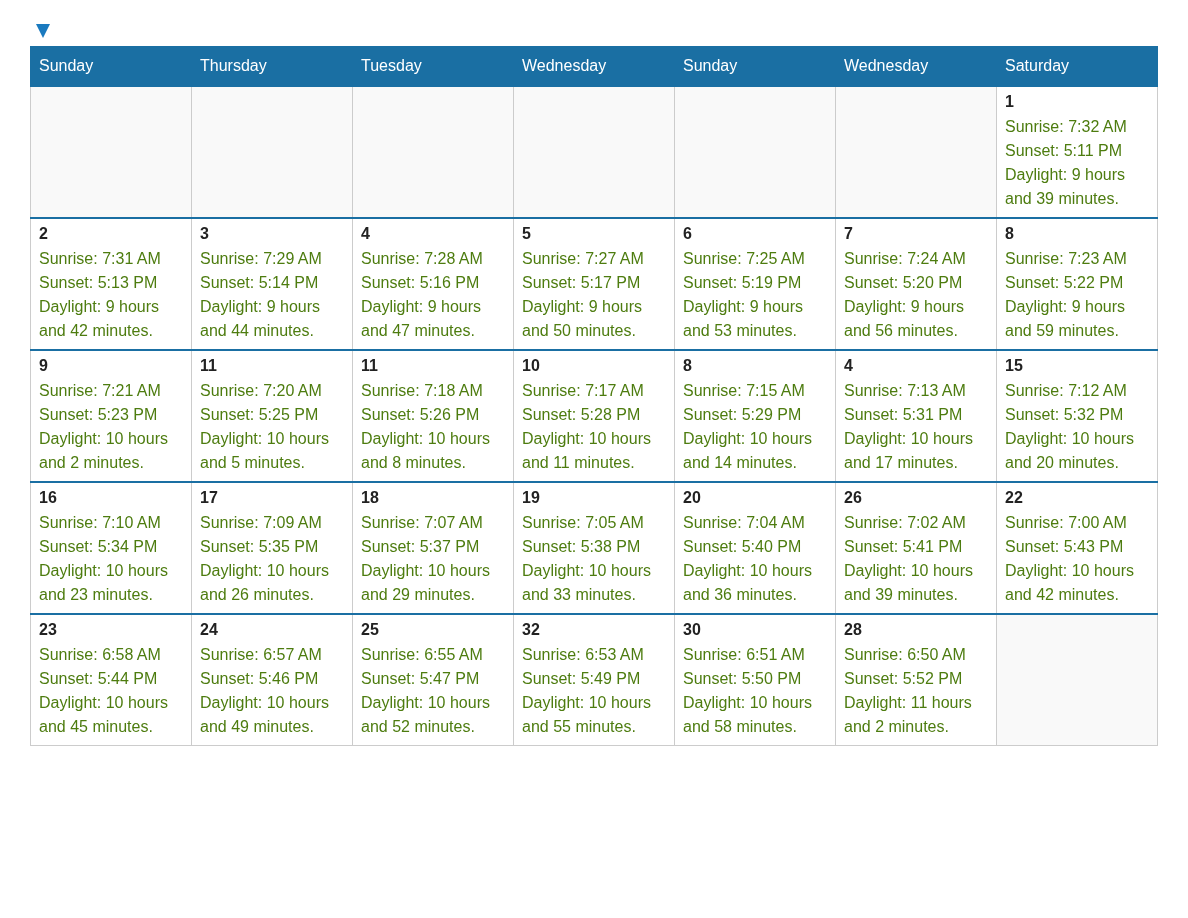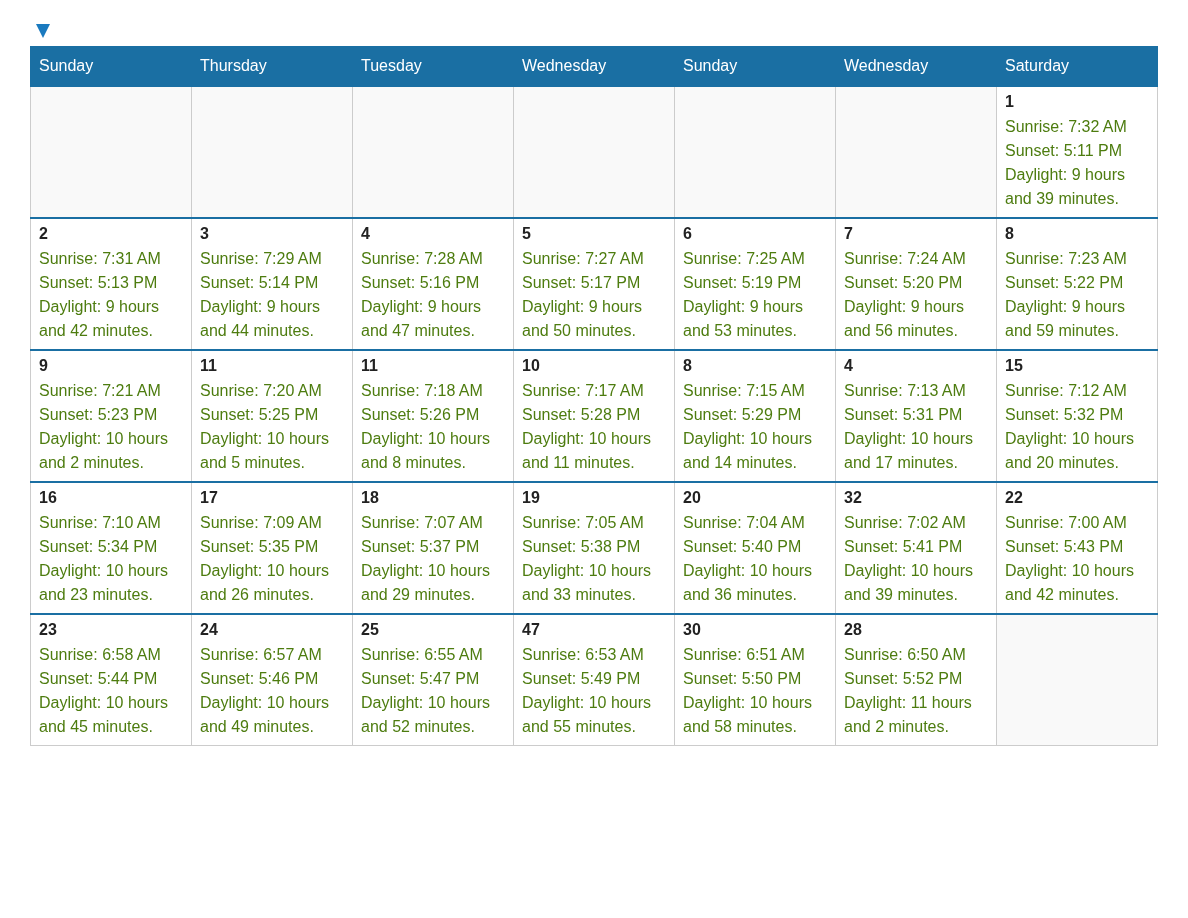--- a/index.html
+++ b/index.html
@@ -212,21 +212,21 @@
         </td>
         <td>
           <span class="day-number">19</span>
           <div class="day-info">Sunrise: 7:05 AM<br>Sunset: 5:38 PM<br>Daylight: 10 hours and 33 minutes.</div>
         </td>
         <td>
           <span class="day-number">20</span>
           <div class="day-info">Sunrise: 7:04 AM<br>Sunset: 5:40 PM<br>Daylight: 10 hours and 36 minutes.</div>
         </td>
         <td>
-          <span class="day-number">32</span>
+          <span class="day-number">26</span>
           <div class="day-info">Sunrise: 7:02 AM<br>Sunset: 5:41 PM<br>Daylight: 10 hours and 39 minutes.</div>
         </td>
         <td>
           <span class="day-number">22</span>
           <div class="day-info">Sunrise: 7:00 AM<br>Sunset: 5:43 PM<br>Daylight: 10 hours and 42 minutes.</div>
         </td>
       </tr>
       <tr>
         <td>
           <span class="day-number">23</span>
@@ -234,21 +234,21 @@
         </td>
         <td>
           <span class="day-number">24</span>
           <div class="day-info">Sunrise: 6:57 AM<br>Sunset: 5:46 PM<br>Daylight: 10 hours and 49 minutes.</div>
         </td>
         <td>
           <span class="day-number">25</span>
           <div class="day-info">Sunrise: 6:55 AM<br>Sunset: 5:47 PM<br>Daylight: 10 hours and 52 minutes.</div>
         </td>
         <td>
-          <span class="day-number">47</span>
+          <span class="day-number">32</span>
           <div class="day-info">Sunrise: 6:53 AM<br>Sunset: 5:49 PM<br>Daylight: 10 hours and 55 minutes.</div>
         </td>
         <td>
           <span class="day-number">30</span>
           <div class="day-info">Sunrise: 6:51 AM<br>Sunset: 5:50 PM<br>Daylight: 10 hours and 58 minutes.</div>
         </td>
         <td>
           <span class="day-number">28</span>
           <div class="day-info">Sunrise: 6:50 AM<br>Sunset: 5:52 PM<br>Daylight: 11 hours and 2 minutes.</div>
         </td>

